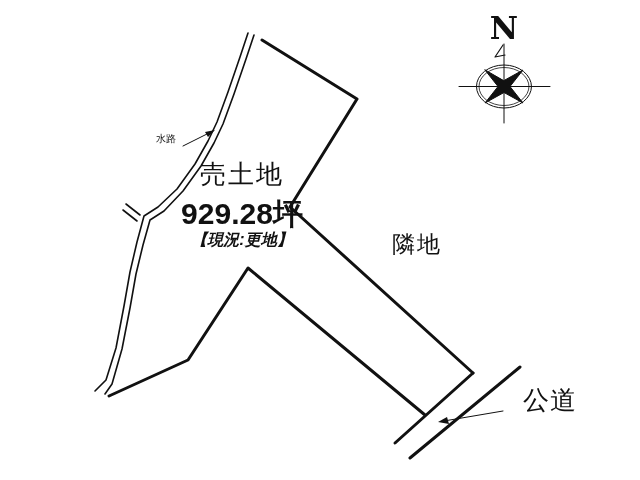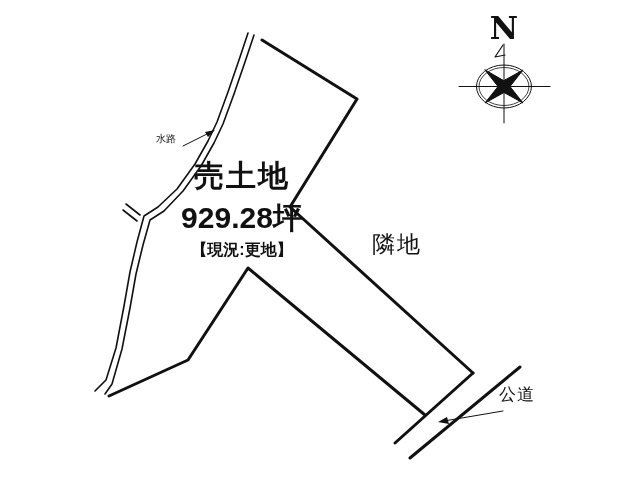--- a/index.html
+++ b/index.html
@@ -3,36 +3,36 @@
 <meta charset="utf-8">
 <style>
   html,body{margin:0;padding:0;background:#fff;}
   .stage{
     position:relative;width:640px;height:480px;background:#ffffff;overflow:hidden;
     font-family:"Liberation Sans","DejaVu Sans",sans-serif;color:#111111;
   }
   .stage svg{position:absolute;left:0;top:0;}
   .lbl{position:absolute;white-space:nowrap;line-height:1.1;}
   .lbl-waterway{left:156px;top:133px;font-size:10px;}
-  .lbl-neighbor{left:372px;top:232px;font-size:23px;letter-spacing:2px;}
-  .lbl-road{left:499px;top:386px;font-size:17px;letter-spacing:1px;}
+  .lbl-neighbor{left:392px;top:232px;font-size:23px;letter-spacing:2px;}
+  .lbl-road{left:523px;top:386px;font-size:26px;letter-spacing:1px;}
   .north-label{
     left:504px;top:11px;transform:translateX(-50%);
     font-family:"DejaVu Serif","Liberation Serif",serif;
     font-size:31px;font-weight:bold;
   }
   .center-block{
     position:absolute;left:242px;top:161px;transform:translateX(-50%);
     text-align:center;white-space:nowrap;
   }
-  .center-block .title{font-size:30px;font-weight:bold;letter-spacing:2px;line-height:1.0;}
+  .center-block .title{font-size:26px;font-weight:normal;letter-spacing:2px;line-height:1.0;}
   .center-block .area{font-size:21px;font-weight:500;line-height:1.05;margin-top:2px;}
   .center-block .area sup{font-size:12px;}
   .center-block .tsubo{font-size:30px;font-weight:bold;line-height:1.05;margin-top:11px;}
-  .center-block .status{font-size:16px;font-weight:bold;line-height:1.15;margin-top:7px;}
+  .center-block .status{font-size:16px;font-weight:bold;line-height:1.15;margin-top:1px;font-style:italic;}
 </style>
 </head>
 <body>
 
 <div class="stage">
 
   <svg width="640" height="480" viewBox="0 0 640 480">
     <g stroke="#111111" fill="none" stroke-linecap="round" stroke-linejoin="round">
 
       <path stroke-width="3" d="M262,40 L357,99 L290,207 L473,373"></path>

